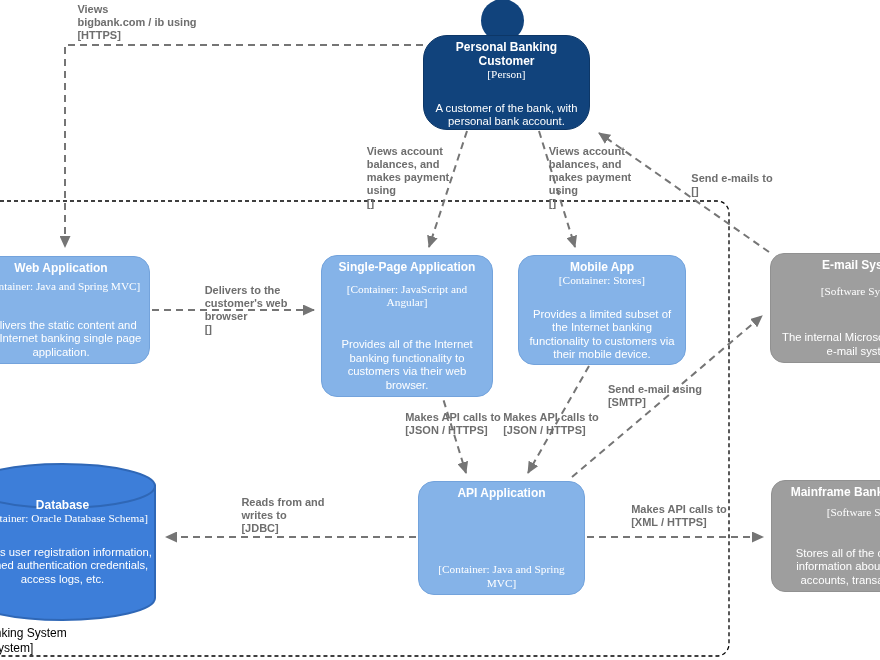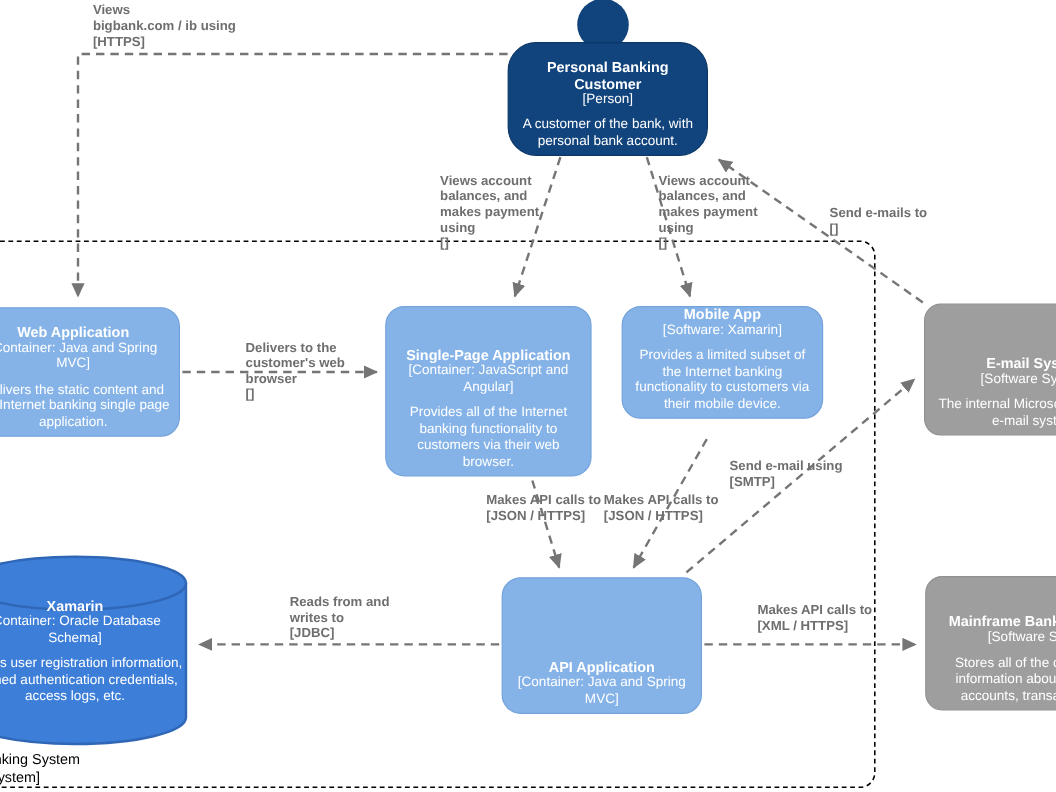--- a/index.html
+++ b/index.html
@@ -1,28 +1,28 @@
 <!DOCTYPE html>
 <html><head>
 <meta charset="utf-8">
 <style>
   html,body{margin:0;padding:0;background:#ffffff;}
   .canvas{position:relative;width:880px;height:660px;overflow:hidden;background:#ffffff;
           font-family:"Liberation Sans", sans-serif;}
   svg.layer{position:absolute;left:0;top:0;z-index:1;}
   .node{position:absolute;z-index:2;border-radius:16px;color:#ffffff;text-align:center;
-        display:flex;flex-direction:column;justify-content:flex-end;align-items:center;
+        display:flex;flex-direction:column;justify-content:space-between;align-items:center;
         padding:4px 6px;box-sizing:border-box;}
   .container-node{background:#85B3E8;border:1px solid #73A3DC;}
   .external-node{background:#9E9E9E;border:1px solid #919191;border-radius:14px;}
   .person-body{background:#11437C;border:1px solid #0D3767;border-radius:24px;}
   .person-head{position:absolute;z-index:2;background:#11437C;border-radius:50%;}
   .node-title{font-size:12px;font-weight:bold;line-height:14px;}
-  .node-subtitle{font-size:11.3px;line-height:13.5px;}
-  .node-desc{font-size:11.3px;line-height:13.5px;margin-top:8px;}
+  .node-subtitle{font-size:11.3px;line-height:13.5px;font-family:Liberation Serif, serif;}
+  .node-desc{font-size:11.3px;line-height:13.5px;margin-top:20px;}
   .db-text{position:absolute;z-index:2;color:#ffffff;text-align:center;
            display:flex;flex-direction:column;justify-content:flex-start;align-items:center;}
   .rel-label{position:absolute;z-index:3;transform:translateX(-50%);
              font-size:11px;font-weight:bold;color:#6E6E6E;line-height:13px;
              white-space:pre-line;}
   .boundary-label{position:absolute;z-index:3;color:#000000;font-size:12px;
                   line-height:14.5px;text-align:left;white-space:pre-line;}
 </style>
 </head>
 <body>
@@ -67,39 +67,39 @@
     <div class="node-subtitle">[Container: Java and Spring MVC]</div>
     <div class="node-desc">Delivers the static content and the Internet banking single page application.</div>
   </div>
 
   <div class="node container-node" style="left:321px;top:255px;width:172px;height:142px;">
     <div class="node-title">Single-Page Application</div>
     <div class="node-subtitle">[Container: JavaScript and Angular]</div>
     <div class="node-desc">Provides all of the Internet banking functionality to customers via their web browser.</div>
   </div>
 
-  <div class="node container-node" style="left:518px;top:255px;width:168px;height:94px;">
+  <div class="node container-node" style="left:518px;top:255px;width:168px;height:110px;">
     <div class="node-title">Mobile App</div>
-    <div class="node-subtitle">[Software: Xamarin]</div>
+    <div class="node-subtitle">[Container: Stores]</div>
     <div class="node-desc">Provides a limited subset of the Internet banking functionality to customers via their mobile device.</div>
   </div>
 
   <div class="node external-node" style="left:770px;top:253px;width:186px;height:110px;">
     <div class="node-title">E-mail System</div>
     <div class="node-subtitle">[Software System]</div>
     <div class="node-desc">The internal Microsoft Exchange e-mail system.</div>
   </div>
 
   <div class="node container-node" style="left:418px;top:481px;width:167px;height:114px;">
     <div class="node-title">API Application</div>
     <div class="node-subtitle">[Container: Java and Spring MVC]</div>
   </div>
 
   <div class="db-text" style="left:-30px;top:498px;width:185px;">
-    <div class="node-title">Xamarin</div>
+    <div class="node-title">Database</div>
     <div class="node-subtitle">[Container: Oracle Database Schema]</div>
     <div class="node-desc">Stores user registration information, hashed authentication credentials, access logs, etc.</div>
   </div>
 
   <div class="node external-node" style="left:771px;top:480px;width:196px;height:112px;">
     <div class="node-title">Mainframe Banking System</div>
     <div class="node-subtitle">[Software System]</div>
     <div class="node-desc">Stores all of the core banking information about customers, accounts, transactions, etc.</div>
   </div>
 

